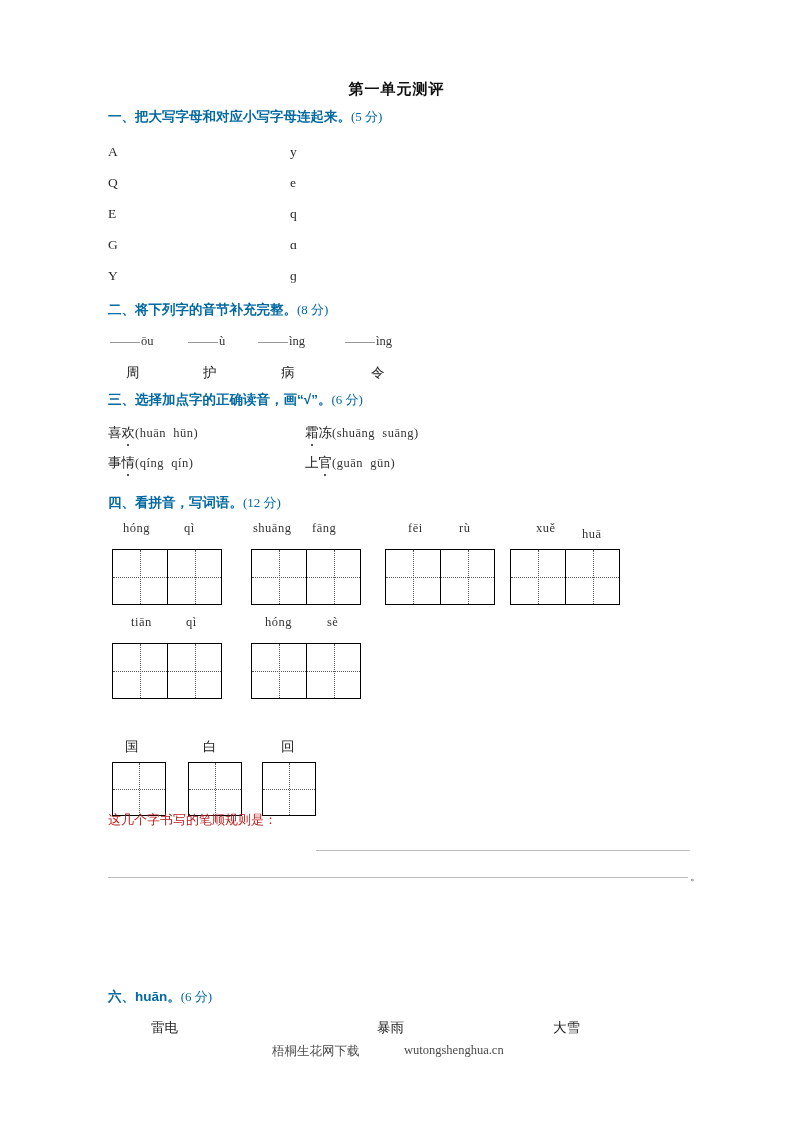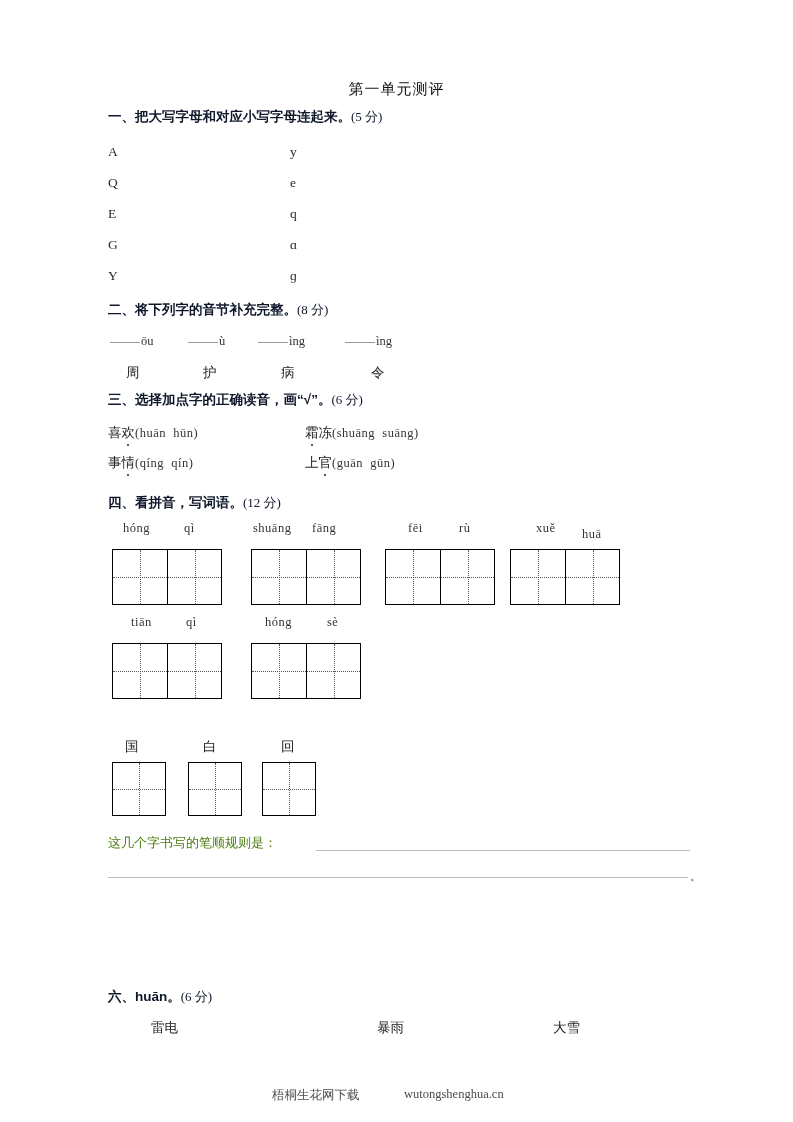--- a/index.html
+++ b/index.html
@@ -22,34 +22,34 @@
     height: 1122px;
   }
 
   
   .doc-title {
     position: absolute;
     left: 0; top: 80px;
     width: 793px;
     text-align: center;
     font-family: "Liberation Sans", "DejaVu Sans", sans-serif;
-    font-weight: normal;
+    font-weight: bold;
     font-size: 15px;
     letter-spacing: 1px;
     color: #111;
   }
 
   
   .sec-head {
     position: absolute;
     left: 108px;
     font-family: "Liberation Sans", "DejaVu Sans", sans-serif;
     font-weight: bold;
     font-size: 13.5px;
-    color: #0f172a;
+    color: #0369a1;
     white-space: nowrap;
   }
   .sec-head .pts {
     font-weight: normal;
     font-family: "Liberation Serif", "DejaVu Serif", serif;
     font-size: 13px;
   }
 
   
   .t {
@@ -155,21 +155,20 @@
     border-bottom: 1px solid #bdbdbd;
   }
 
   
   .wm {
     position: absolute;
     font-family: "Liberation Serif", "DejaVu Serif", serif;
     font-size: 12.5px;
     color: #4a4a4a;
     white-space: nowrap;
-    margin-top: 44px;
   }
 </style>
 </head>
 <body>
 
 <div class="page">
 
   <div class="doc-title">第一单元测评</div>
 
   <div class="sec-head" style="top:108px;">
@@ -286,21 +285,21 @@
   <div class="grid single" style="left:112px; top:762px;">
     <div class="cell"></div>
   </div>
   <div class="grid single" style="left:188px; top:762px;">
     <div class="cell"></div>
   </div>
   <div class="grid single" style="left:262px; top:762px;">
     <div class="cell"></div>
   </div>
 
-  <div class="t han" style="left:108px; top:834px; font-size:13px; color:#4d7c0f;font-family:Liberation Mono, monospace;">这几个字书写的笔顺规则是：</div>
+  <div class="t han" style="left:108px; top:811px; font-size:13px; color:#b91c1c;font-family:Liberation Mono, monospace;">这几个字书写的笔顺规则是：</div>
   <div class="rule" style="left:316px; top:850px; width:374px;"></div>
   <div class="rule" style="left:108px; top:877px; width:580px;"></div>
   <div class="t" style="left:690px; top:869px; font-size:11px; color:#555;">。</div>
 
   <div class="sec-head" style="top:988px;">
     <span>六、huān。</span><span class="pts">(6 分)</span>
   </div>
 
   <div class="t han" style="left:151px; top:1019px;">雷电</div>
   <div class="t han" style="left:377px; top:1019px;">暴雨</div>

